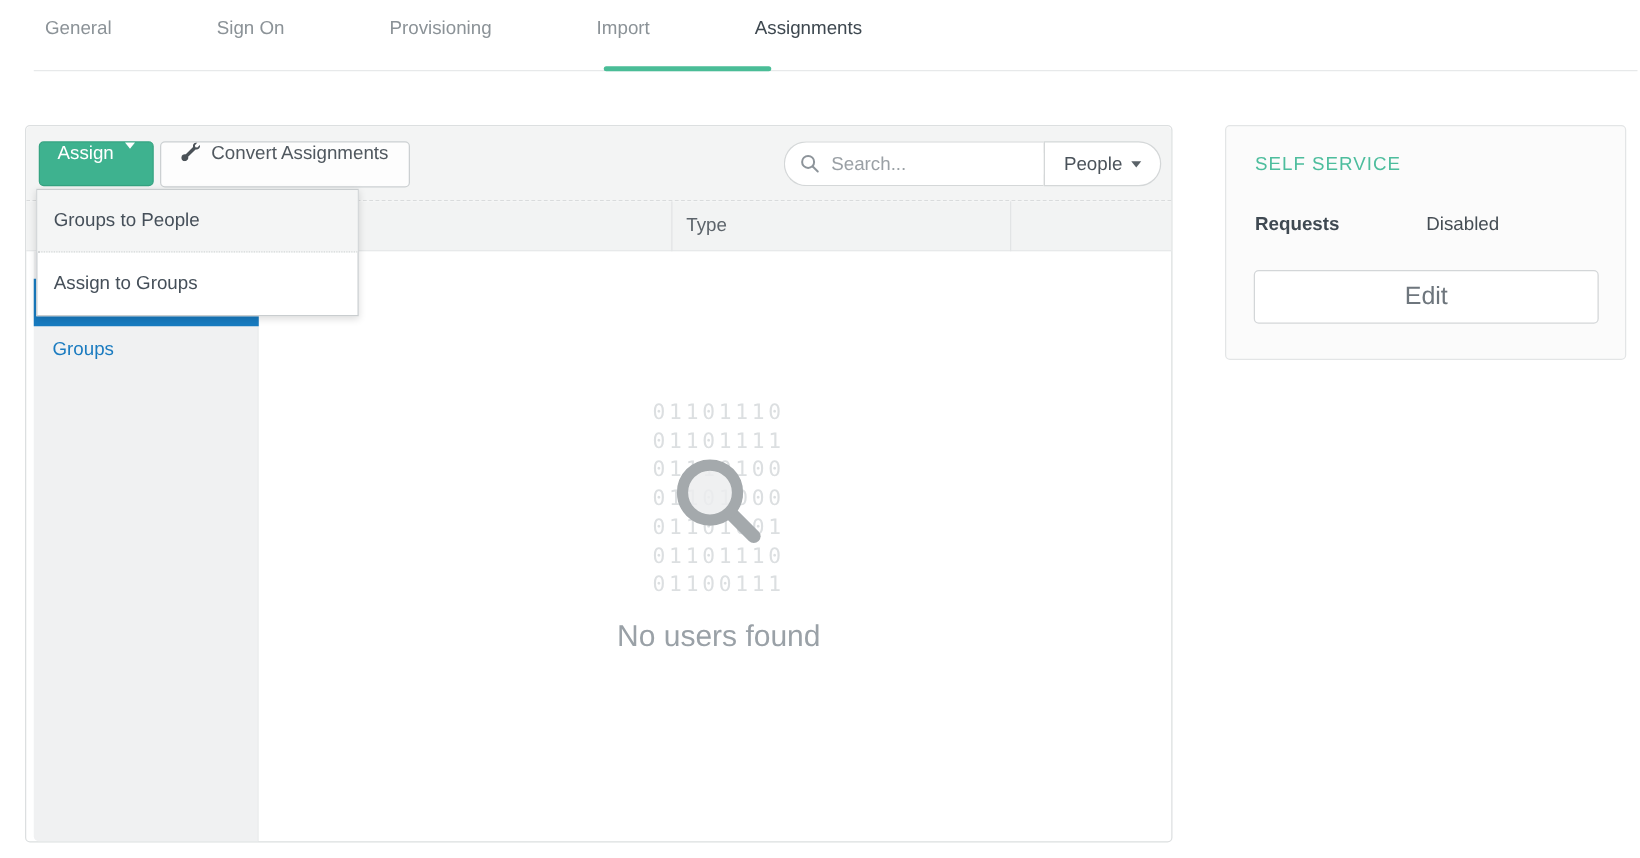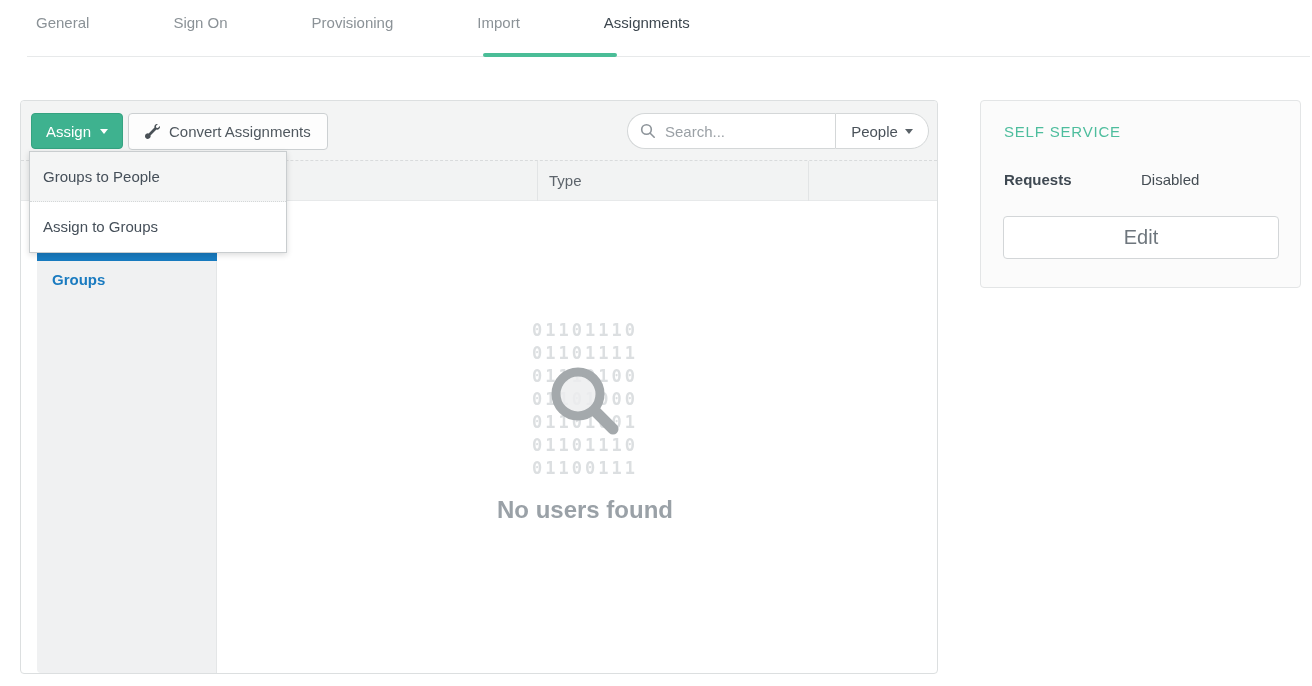--- a/index.html
+++ b/index.html
@@ -17,21 +17,21 @@
   .tabs-divider { position:absolute; left:27px; top:56px; width:1283px; height:1px; background:#e7e9ea; }
   .tab-underline { position:absolute; left:483px; top:53px; width:134px; height:4px; background:#4abd97; border-radius:2px; }
 
   
   .table-container { position:absolute; left:20px; top:100px; width:918px; height:574px;
     border:1px solid #dcdfe0; border-radius:4px; background:#fff; }
 
   .toolbar { position:absolute; left:0; top:0; width:100%; height:60px;
     background:#f3f4f4; border-bottom:1px dashed #d9dbdc; border-radius:4px 4px 0 0; }
 
-  .btn { display:inline-flex; align-items:center; justify-content:center;
+  .btn { display:inline-flex; justify-content:center;
     font-size:15px; border-radius:4px; cursor:pointer; user-select:none; }
   .assign-btn { position:absolute; left:10px; top:12px; height:36px; padding:0 14px;
     background:#3eb28f; border:1px solid #35a381; color:#ffffff; gap:9px; }
   .convert-btn { position:absolute; left:107px; top:12px; height:37px; padding:0 16px;
     background:#fdfdfd; border:1px solid #ccd0d2; color:#50585f; gap:9px; }
 
   .caret { width:0; height:0; border-left:4px solid transparent; border-right:4px solid transparent;
     border-top:5px solid #ffffff; display:inline-block; }
   .caret.gray { border-top-color:#5a6268; }
 
@@ -44,21 +44,21 @@
   .people-select { width:94px; height:36px; background:#fff; border:1px solid #d4d7d8;
     border-radius:0 18px 18px 0; display:flex; align-items:center; justify-content:center; gap:7px;
     font-size:15px; color:#4a525a; cursor:pointer; }
 
   .table-header { position:absolute; left:0; top:60px; width:100%; height:40px;
     background:#f2f3f3; border-bottom:1px solid #e7e9ea; font-size:15px; color:#5d646b; }
   .th-type { position:absolute; left:528px; top:0; line-height:40px; }
   .col-div { position:absolute; top:0; width:1px; height:40px; background:#e2e4e5; }
   .col-div.c1 { left:516px; } .col-div.c2 { left:787px; }
 
-  .table-body { position:absolute; left:16px; top:100px; width:100%; height:472px;font-weight:bold; }
+  .table-body { position:absolute; left:6px; top:100px; width:100%; height:472px; }
   .side-nav { position:absolute; left:0; top:0; width:180px; height:100%;
     background:#f0f1f2; border-right:1px solid #e4e6e7; border-radius:0 0 0 4px; }
   .side-item-selected { position:absolute; left:0; top:22px; width:180px; height:38px; background:#187bc0; cursor:pointer; }
   .side-item-groups { position:absolute; left:0; top:60px; width:180px; height:38px; line-height:38px;
     padding-left:15px; color:#1a7bc0; font-size:15px; cursor:pointer; }
 
   .empty-state { position:absolute; left:180px; top:0; right:0; text-align:center; }
   .binary-block { margin-top:118px; font-family:"DejaVu Sans Mono", monospace; font-size:17px;
     line-height:23px; letter-spacing:3px; color:#dcdfe1; }
   .no-users { margin-top:16px; font-size:24px; color:#9aa1a7; }

